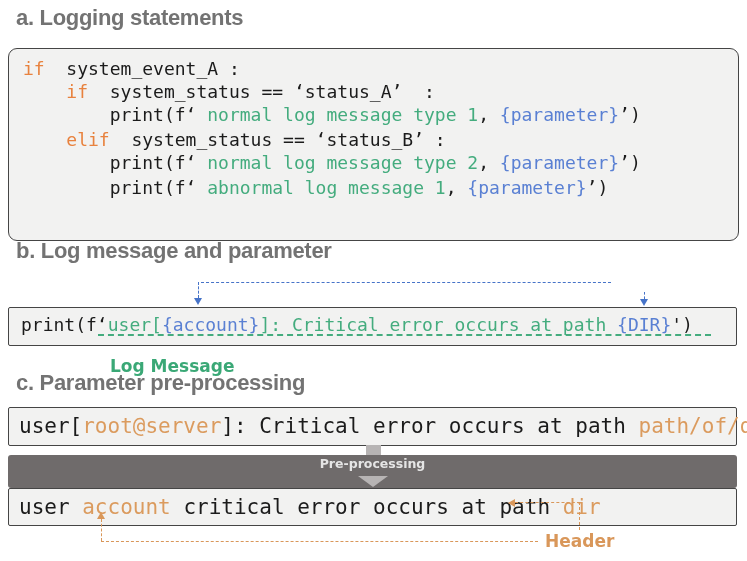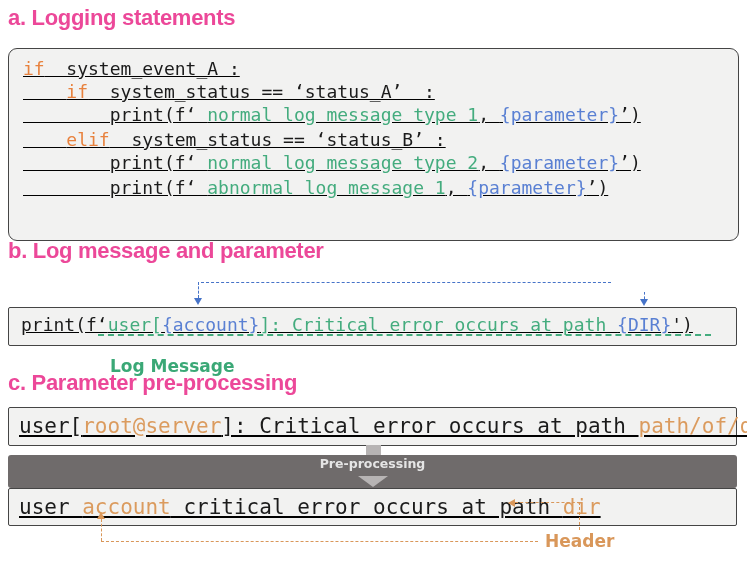--- a/index.html
+++ b/index.html
@@ -4,24 +4,24 @@
 <style>
   :root{
     --keyword:#e8823e; --code-text:#1b1b1b; --green:#44ac7e; --blue:#5a80d3;
     --label-blue:#4673c8; --label-green:#3aa876; --orange-param:#db9b5e;
     --label-orange:#d9975a; --box-bg:#f2f2f1; --box-border:#454545;
     --bar-bg:#6f6b6b; --arrow-gray:#b7b4b4; --page-bg:#ffffff;
   }
   html,body{margin:0;padding:0;background:var(--page-bg);}
   #figure{position:relative;width:747px;height:561px;background:var(--page-bg);overflow:hidden;
           font-family:"Liberation Sans",sans-serif;}
-  .title{position:absolute;left:8px;font:bold 22px/26px "Liberation Sans",sans-serif;
-         color:#ec4899;letter-spacing:-0.3px;}
+  .title{position:absolute;left:16px;font:bold 22px/26px "Liberation Sans",sans-serif;
+         color:#737373;letter-spacing:-0.3px;}
   .codebox{position:absolute;left:8px;width:727px;background:var(--box-bg);
-           border:1.5px solid var(--box-border);box-sizing:content-box;text-decoration:underline;}
+           border:1.5px solid var(--box-border);box-sizing:content-box;}
   .code{font-family:"DejaVu Sans Mono",monospace;white-space:pre;color:var(--code-text);}
   .seg-k{color:var(--keyword);} .seg-d{color:var(--code-text);}
   .seg-g{color:var(--green);} .seg-b{color:var(--blue);} .seg-o{color:var(--orange-param);}
 
   
   #box-a{top:48px;height:183px;border-radius:9px;padding:8px 0 0 14px;width:715px;}
   #box-a .code-line{font-size:18px;line-height:23px;}
   .code-group + .code-group{margin-top:2px;}
 
   

